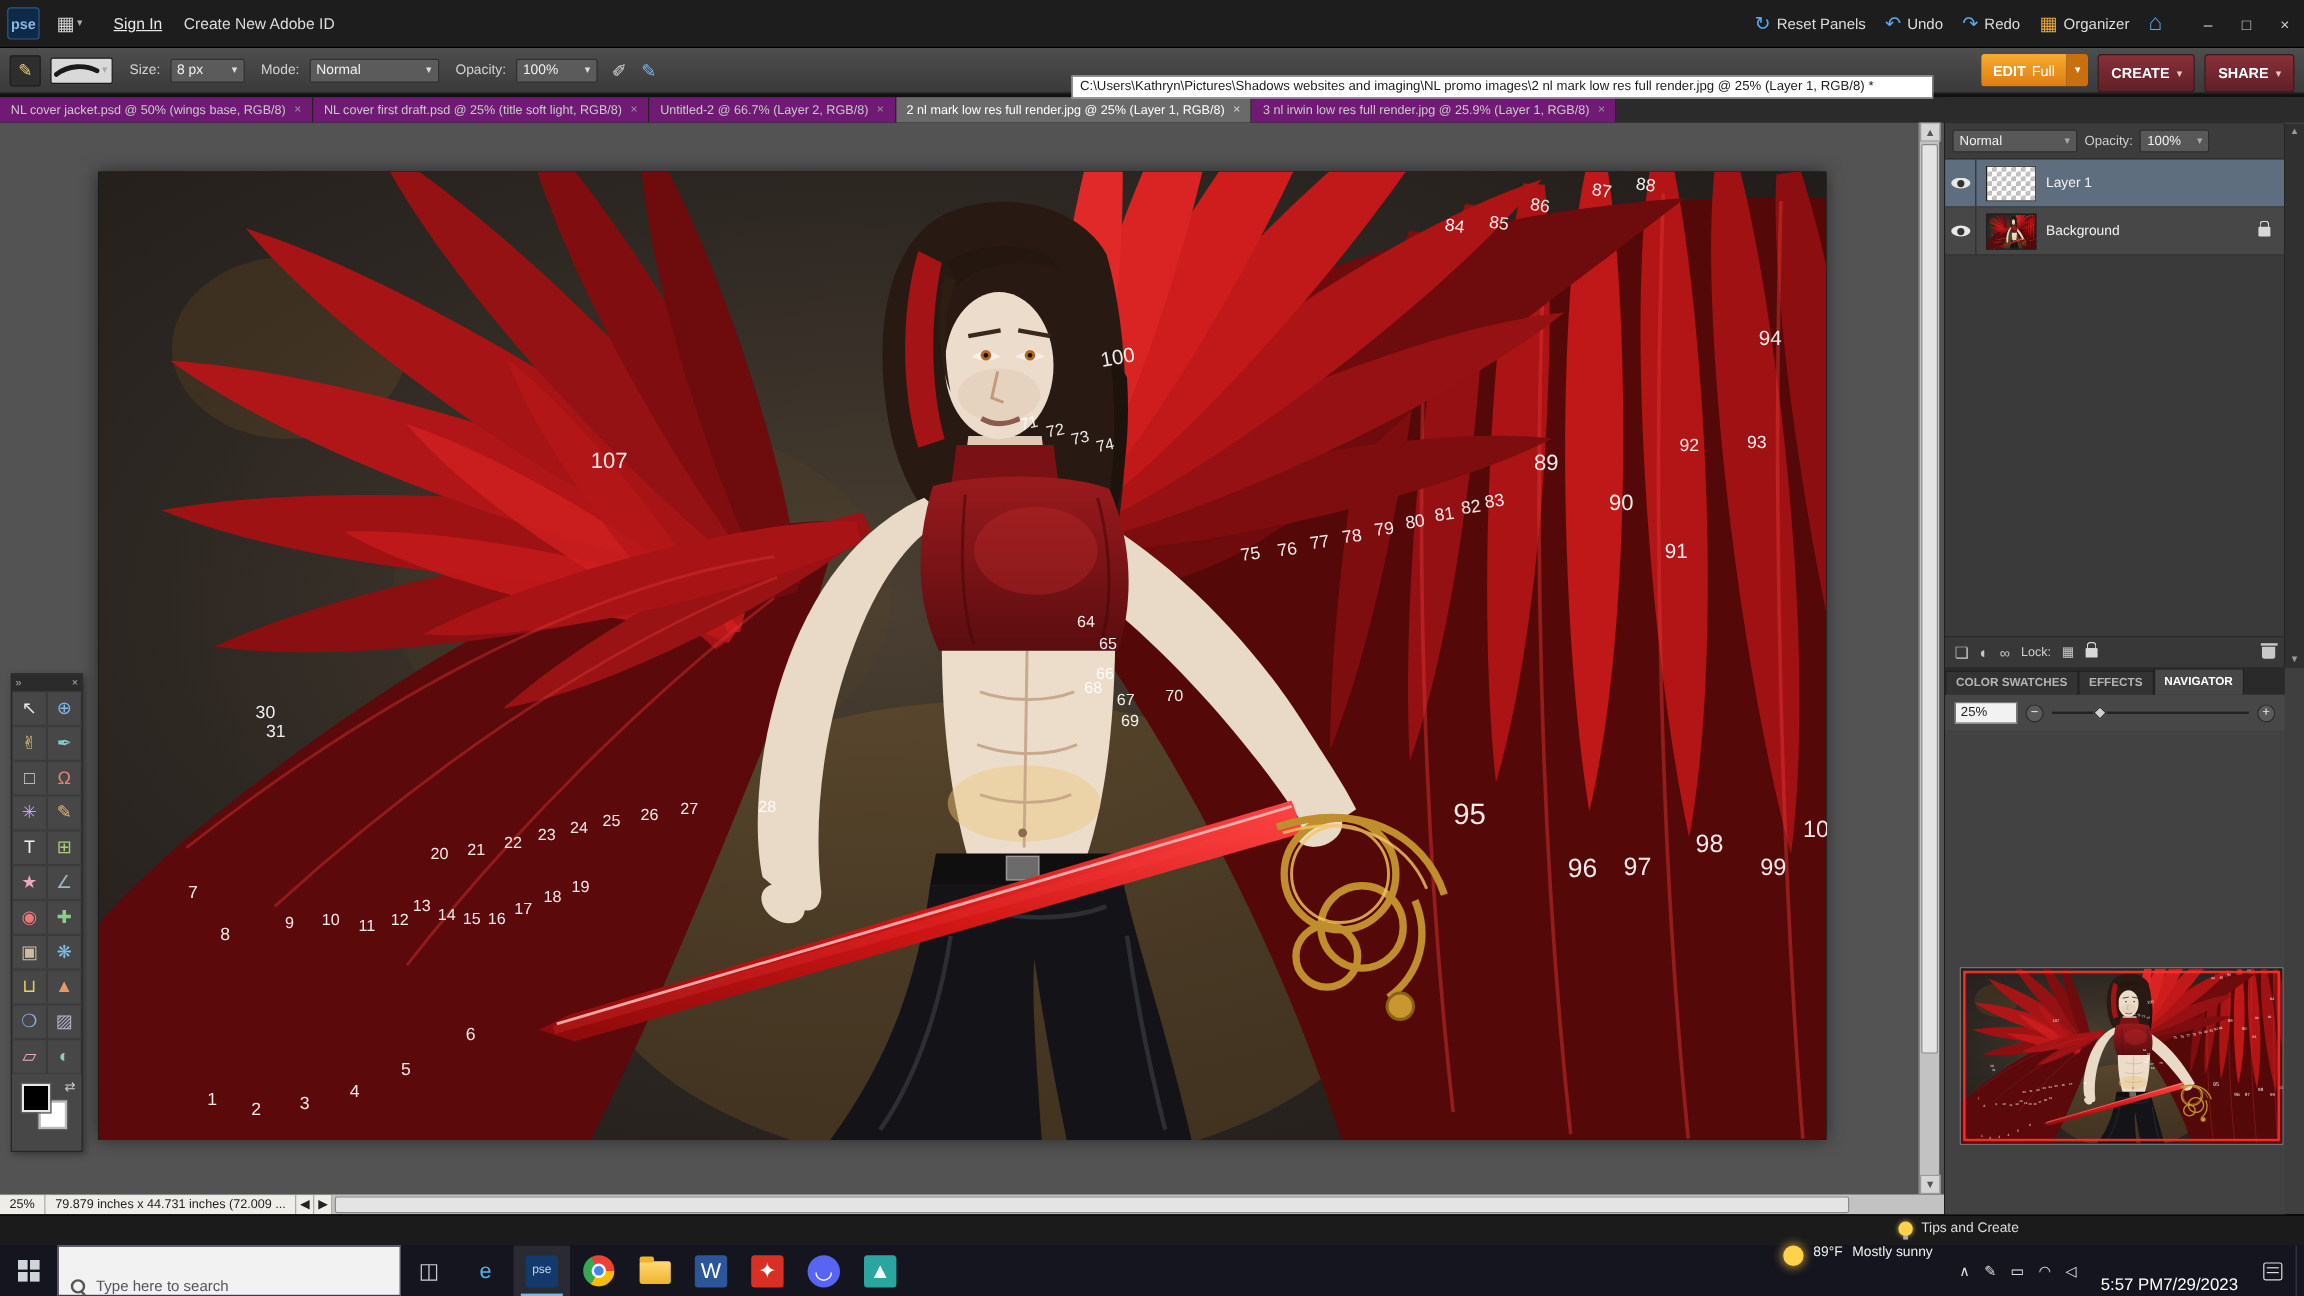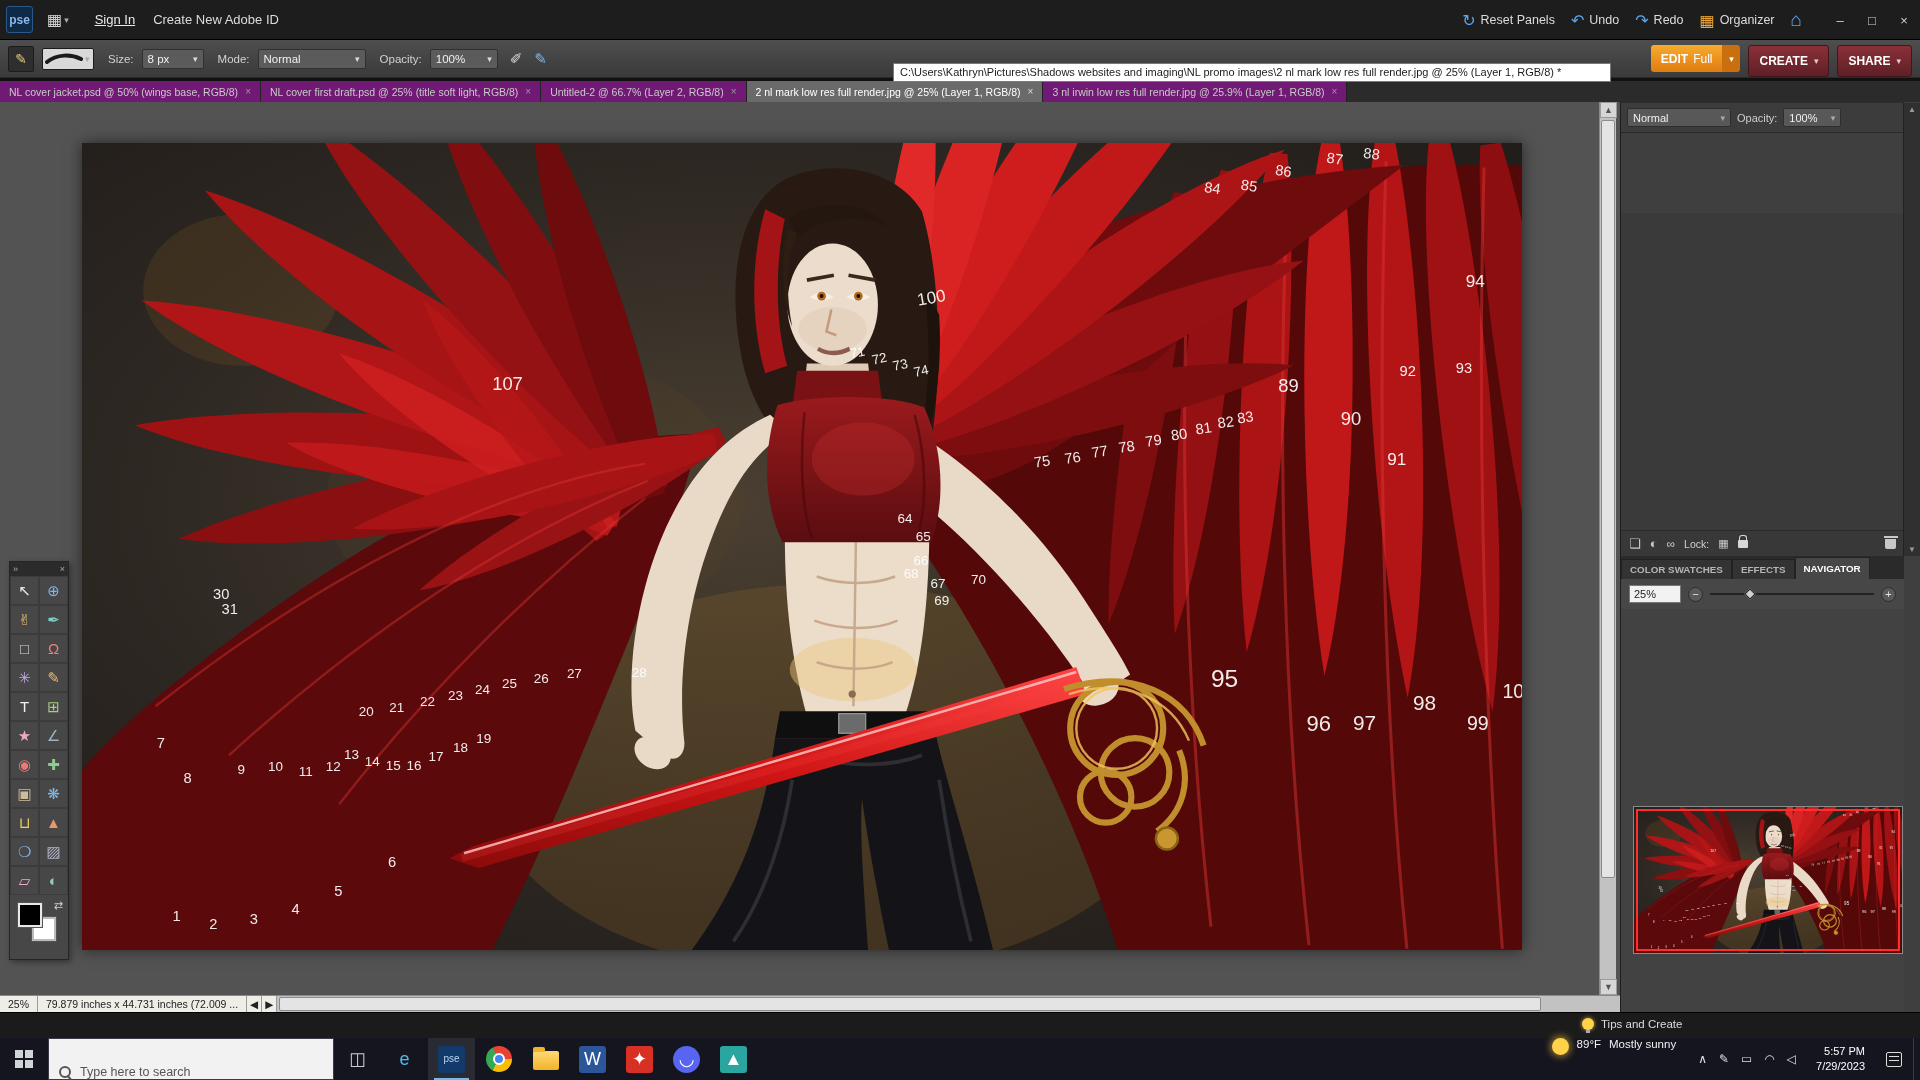--- a/index.html
+++ b/index.html
@@ -122,21 +122,21 @@
 .app-sq{width:27px;height:27px;border-radius:3px}
 .app-ci{width:27px;height:27px;border-radius:50%}
 .chrome-icon{width:26px;height:26px;border-radius:50%;background:conic-gradient(from -30deg,#ea4335 0 120deg,#fbbc05 0 240deg,#34a853 0 360deg);position:relative}
 .chrome-icon::after{content:"";position:absolute;inset:7px;border-radius:50%;background:#4285f4;border:2px solid #fff}
 .folder-icon{width:26px;height:19px;background:linear-gradient(#ffd977,#f0b429);border-radius:2px;position:relative;margin-top:3px}
 .folder-icon::before{content:"";position:absolute;top:-4px;left:0;width:12px;height:5px;background:#f0b429;border-radius:2px 2px 0 0}
 #tb-spacer{flex:1}
 #tb-weather{display:flex;align-items:flex-start;gap:8px;padding:0 12px;color:#f0f0f0;font-size:11.5px;white-space:nowrap}
 .sun{width:17px;height:17px;border-radius:50%;background:#ffd24a;box-shadow:0 0 7px 2px rgba(255,200,60,.55)}
 #tb-tray{display:flex;align-items:center;gap:12px;padding:0 10px;color:#e0e0e0;font-size:12px}
-#tb-clock{display:flex;flex-direction:column;align-items:flex-end;justify-content:center;color:#fff;font-size:11px;line-height:1.35;padding:0 10px;white-space:nowrap}
+#tb-clock{display:flex;flex-direction:row;align-items:flex-end;justify-content:center;color:#fff;font-size:14px;line-height:1.35;padding:0 10px;white-space:nowrap}
 #tb-action{width:38px;display:flex;align-items:center;justify-content:center}
 .note{width:16px;height:15px;border:1.5px solid #ddd;border-radius:2px;position:relative}
 .note::after{content:"";position:absolute;left:2px;top:3px;right:2px;height:1.5px;background:#ddd;box-shadow:0 4px 0 #ddd}
 #show-desktop{width:7px;border-left:1px solid #3a3a4a}
 </style>
 </head>
 <body>
 
 <svg width="0" height="0" style="position:absolute" aria-hidden="true">
 <defs>
@@ -559,20 +559,39 @@
     <span class="pfield" style="width:104px">
         <span>Normal</span>
         <span class="tinycaret">▾</span>
       </span>
     <span class="plabel">Opacity:</span>
     <span class="pfield" style="width:58px">
         <span>100%</span>
         <span class="tinycaret">▾</span>
       </span>
   </div>
+  <div id="layerlist">
+      <div class="layer-row sel">
+        <span class="eye-col">
+          <span class="eye"></span>
+        </span>
+        <div class="layer-thumb checker"></div>
+        <span class="layer-name">Layer 1</span>
+      </div>
+      <div class="layer-row">
+        <span class="eye-col">
+          <span class="eye"></span>
+        </span>
+        <div class="layer-thumb"><svg viewBox="0 0 1176 659" width="42" height="30" preserveAspectRatio="none">
+            <use href="#artwork"></use>
+          </svg></div>
+        <span class="layer-name">Background</span>
+        <span class="locki"></span>
+      </div>
+    </div>
   <div id="layers-filler"></div>
   <div id="layers-bottombar">
     <span>❏</span>
     <span>◐</span>
     <span style="font-size:12px">∞</span>
     <span class="plabel">Lock:</span>
     <span style="font-size:11px">▦</span>
     <span class="locki" style="margin:0"></span>
     <span class="trash"></span>
   </div>

